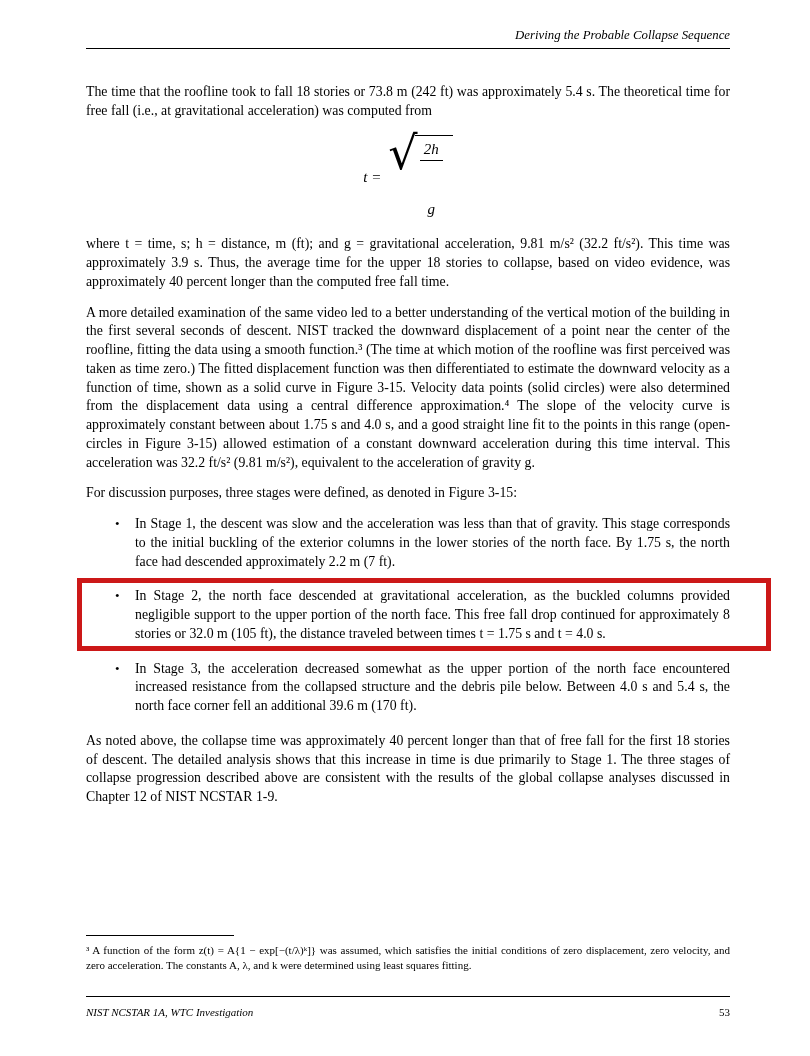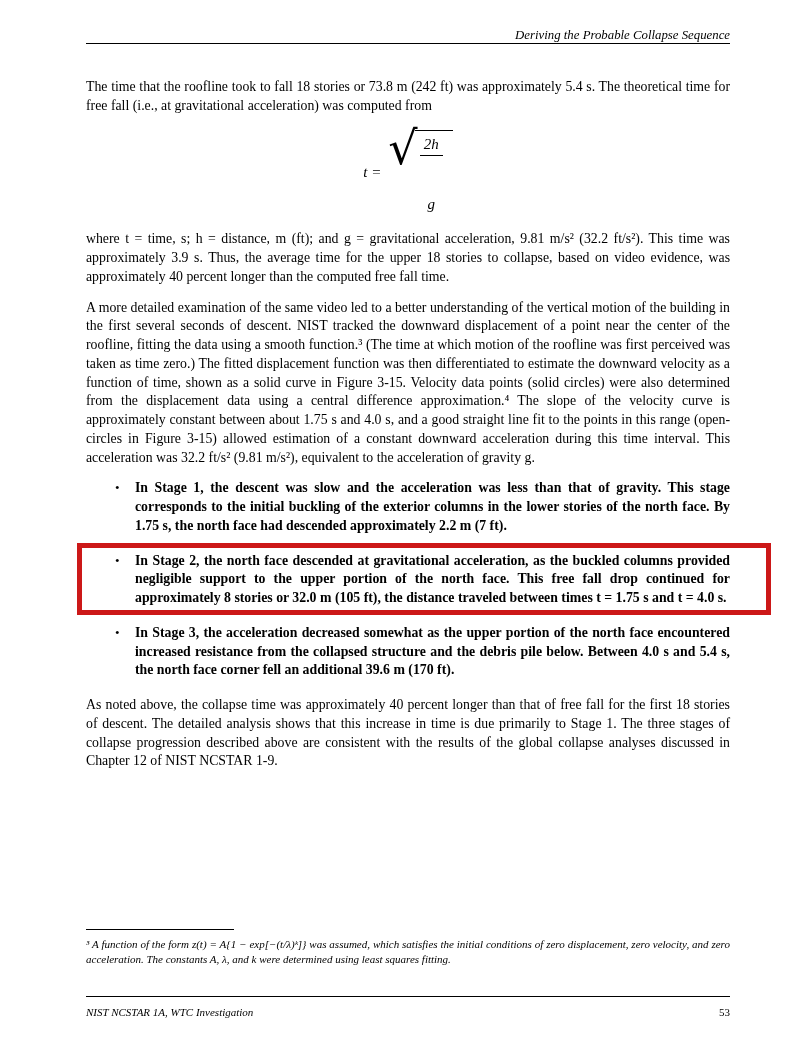--- a/index.html
+++ b/index.html
@@ -11,21 +11,21 @@
     background: #ffffff;
     color: #000;
     font-family: "Liberation Serif", "DejaVu Serif", serif;
     overflow: hidden;
   }
 
   
   .header {
     margin: 28px 80px 0 86px;
     border-bottom: 1.3px solid #000;
-    padding-bottom: 0;
+    padding-bottom: 5px;
     text-align: right;
     font-style: italic;
     font-size: 12.8px;
   }
 
   
   .main {
     margin: 34px 80px 7px 86px;
     font-size: 13.8px;
     line-height: 1.36;
@@ -52,35 +52,34 @@
   }
   .radicand { border-top: 1.4px solid #000; padding: 3px 10px 0 5px; margin-left: -3px; }
   .frac { display: flex; flex-direction: column; align-items: center; gap: 37px; }
   .frac-num { padding: 0 4px 1px; border-bottom: 1.2px solid #000; }
   .frac-den { padding-top: 1px; }
 
   
   .bullets { margin: 2px 0 10px; }
   .bullet-item { display: flex; margin: 0 0 16px; position: relative; }
   .bullet-marker { flex: 0 0 20px; margin-left: 29px; font-size: 13px; }
-  .bullet-text { flex: 1; text-align: justify; font-weight: bold; }
+  .bullet-text { flex: 1; text-align: justify; }
   .highlight-box {
     position: absolute;
     left: -9px; right: -41px; top: -9px; bottom: -7px;
     border: 5px solid #cc1818;
     pointer-events: none;
   }
 
   
   .footnotes {
     position: absolute;
-    left: 86px; right: 80px; bottom: 86px;
+    left: 86px; right: 80px; bottom: 80px;
     font-size: 11px;
     line-height: 1.35;
-    font-style: italic;
   }
   .footnote-rule { width: 148px; border-top: 1px solid #000; margin-bottom: 7px; }
   .footnotes p { margin: 0 0 3px; text-align: justify; }
 
   
   .footer {
     position: absolute;
     left: 86px; right: 80px; bottom: 38px;
     border-top: 1.3px solid #000;
     padding-top: 9px;
@@ -113,20 +112,21 @@
             <span class="frac-den">g</span>
           </span>
         </span>
       </span>
     </div>
 
     <p>where t = time, s; h = distance, m (ft); and g = gravitational acceleration, 9.81 m/s² (32.2 ft/s²). This time was approximately 3.9 s.  Thus, the average time for the upper 18 stories to collapse, based on video evidence, was approximately 40 percent longer than the computed free fall time.</p>
 
     <p>A more detailed examination of the same video led to a better understanding of the vertical motion of the building in the first several seconds of descent. NIST tracked the downward displacement of a point near the center of the roofline, fitting the data using a smooth function.³ (The time at which motion of the roofline was first perceived was taken as time zero.)  The fitted displacement function was then differentiated to estimate the downward velocity as a function of time, shown as a solid curve in Figure 3-15.  Velocity data points (solid circles) were also determined from the displacement data using a central difference approximation.⁴  The slope of the velocity curve is approximately constant between about 1.75 s and 4.0 s, and a good straight line fit to the points in this range (open-circles in Figure 3-15) allowed estimation of a constant downward acceleration during this time interval. This acceleration was 32.2 ft/s² (9.81 m/s²), equivalent to the acceleration of gravity g.</p>
 
+    <p>For discussion purposes, three stages were defined, as denoted in Figure 3-15:</p>
 
     <div class="bullets">
 
       <div class="bullet-item">
         <span class="bullet-marker">•</span>
         <span class="bullet-text">In Stage 1, the descent was slow and the acceleration was less than that of gravity.  This stage corresponds to the initial buckling of the exterior columns in the lower stories of the north face. By 1.75 s, the north face had descended approximately 2.2 m (7 ft).</span>
       </div>
 
       <div class="bullet-item">
         <div class="highlight-box" style="border-color: rgb(204, 24, 24);"></div>

